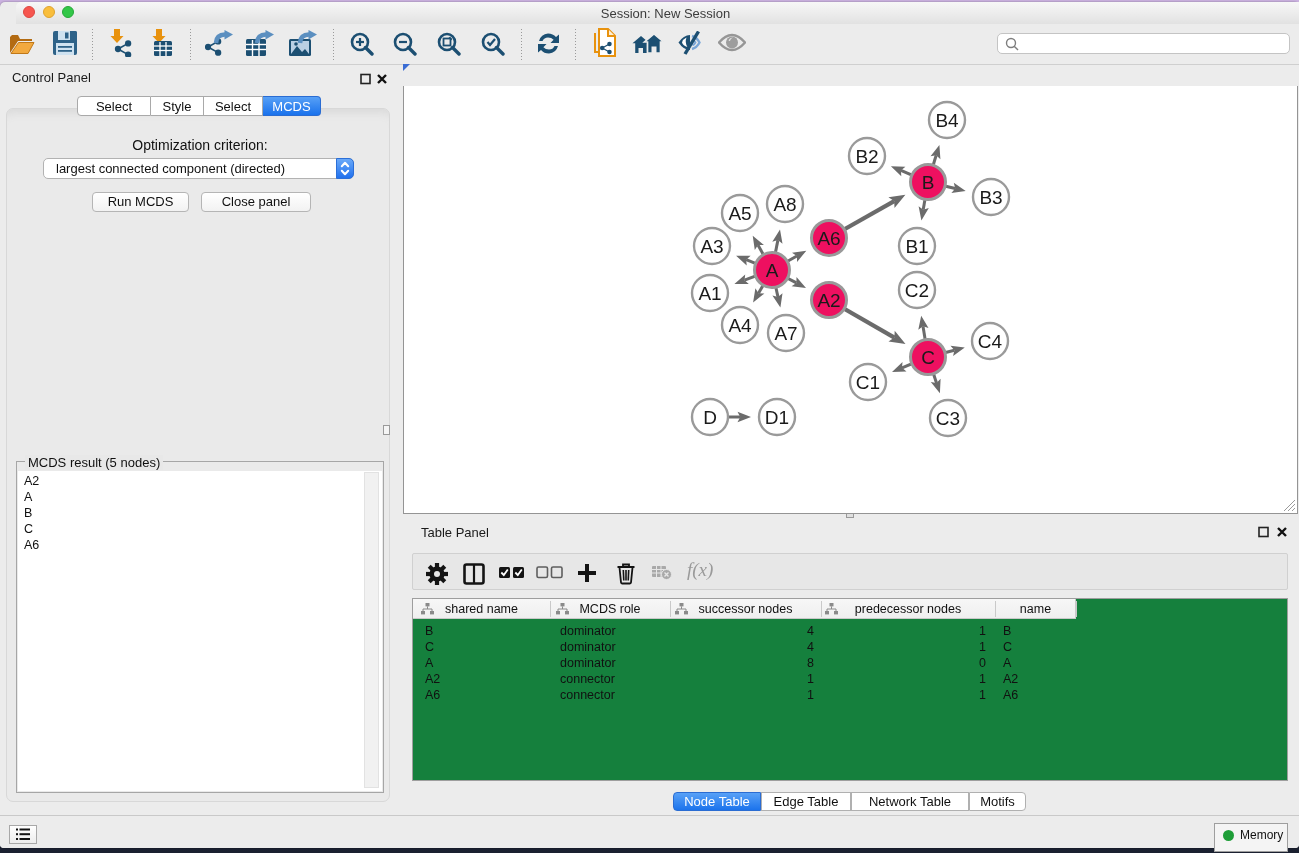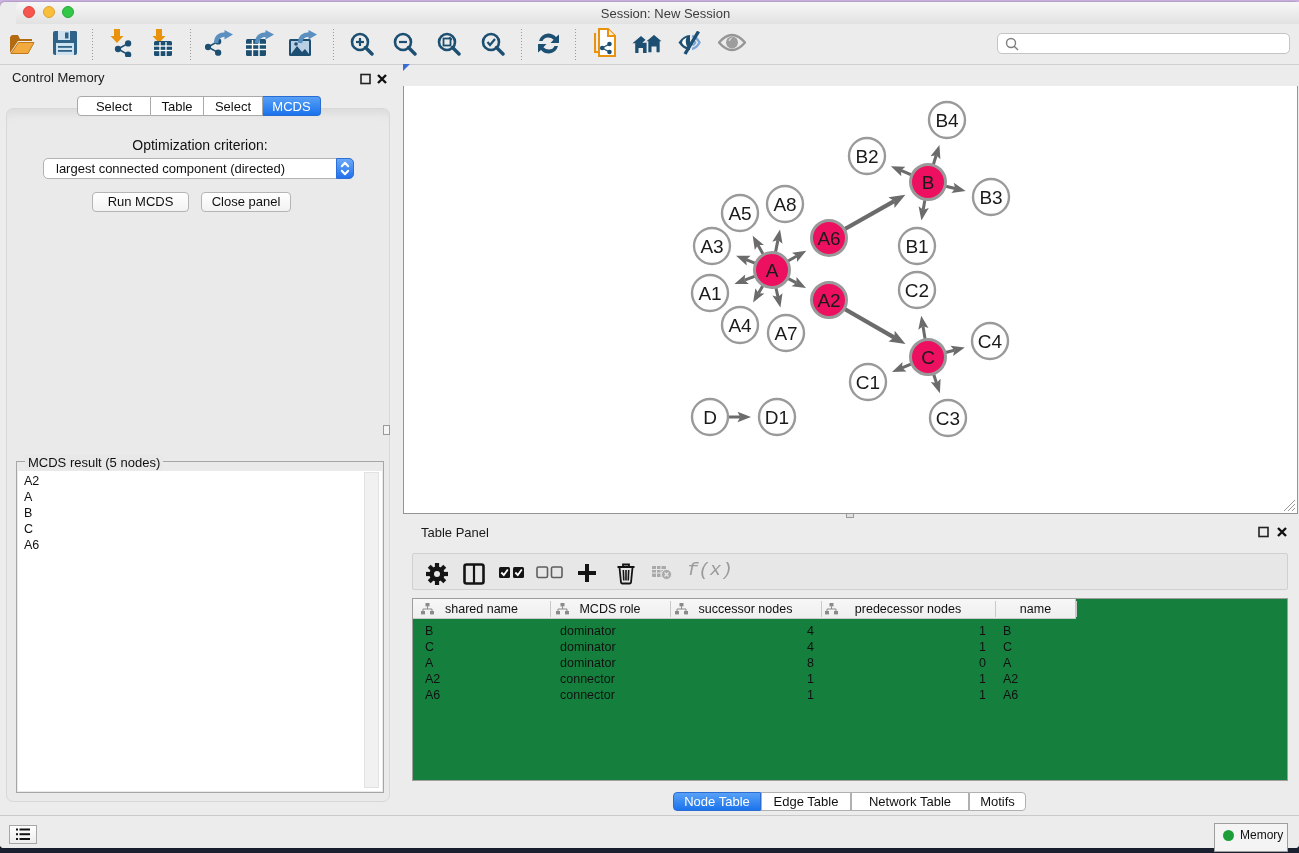--- a/index.html
+++ b/index.html
@@ -194,43 +194,43 @@
 <path d="M10.5 7.5 Q12 4.5 15.5 4.5 Q12.5 5 12 8 Z" fill="#fff" opacity="0.8"></path>
     </svg>
  <div id="search">
       <svg width="16" height="16" style="position:absolute;left:6px;top:2px" viewBox="0 0 16 16">
         <circle cx="7" cy="7" r="4.5" fill="none" stroke="#7e7e7e" stroke-width="1.4"></circle>
         <line x1="10.2" y1="10.2" x2="14" y2="14" stroke="#7e7e7e" stroke-width="1.4"></line>
       </svg>
     </div>
 </div>
 
-<div class="ptitle abs" style="left:12px;top:70px">Control Memory</div>
+<div class="ptitle abs" style="left:12px;top:70px">Control Panel</div>
 <svg class="abs" style="left:360px;top:73px" width="28" height="12" viewBox="0 0 28 12">
 <rect x="1" y="1.5" width="9" height="9" fill="none" stroke="#222" stroke-width="1.6"></rect>
 <path d="M18 2 L26 10 M26 2 L18 10" stroke="#111" stroke-width="2.4"></path>
   </svg>
 <div id="cp-box"></div>
 <div id="cp-tabs">
  <div class="cptab" style="width:74px;border-left:1px solid #a9a9a9;border-radius:4px 0 0 4px">Select</div>
- <div class="cptab" style="width:53px">Table</div>
+ <div class="cptab" style="width:53px">Style</div>
  <div class="cptab" style="width:59px">Select</div>
  <div class="cptab" style="width:58px;background:linear-gradient(180deg,#57a0f6,#1a72ec);color:#fff;border-color:#2a6cd2;border-radius:0 4px 4px 0">MCDS</div>
 </div>
 <div class="abs" style="left:6px;top:137px;width:388px;text-align:center;font-size:14px;color:#111">Optimization criterion:</div>
 <div id="dropdown">largest connected component (directed)<div id="ddcap">
       <svg width="16" height="19" viewBox="0 0 16 19" style="position:absolute;left:0;top:0">
         <g fill="none" stroke="#fff" stroke-width="2" stroke-linecap="round" stroke-linejoin="round">
           <path d="M4.8 7.2 L8 3.8 L11.2 7.2"></path>
           <path d="M4.8 11.8 L8 15.2 L11.2 11.8"></path>
         </g>
       </svg>
     </div></div>
 <div class="btn" style="left:92px;top:192px;width:97px">Run MCDS</div>
-<div class="btn" style="left:201px;top:192px;width:90px">Close panel</div>
+<div class="btn" style="left:201px;top:192px;width:110px">Close panel</div>
 <div id="fs-border" class="abs" style="left:16px;top:461px;width:368px;height:332px;border:1px solid #a6a6a6"></div>
 <div id="fs-white">
     <div id="fs-track"></div>
   </div>
 <div id="fs-legend" style="background:#e8e8e8;padding:0 3px">MCDS result (5 nodes)</div>
 <div class="li" style="top:474px">A2</div>
 <div class="li" style="top:490px">A</div>
 <div class="li" style="top:506px">B</div>
 <div class="li" style="top:522px">C</div>
 <div class="li" style="top:538px">A6</div>
@@ -385,21 +385,21 @@
       </g>
 <g stroke="#e7e7e7" stroke-width="1">
         <line x1="0" y1="6.5" x2="14" y2="6.5"></line>
         <line x1="0" y1="10" x2="14" y2="10"></line>
         <line x1="4.5" y1="3" x2="4.5" y2="14"></line>
         <line x1="9" y1="3" x2="9" y2="14"></line>
       </g>
 <circle cx="14.5" cy="11.5" r="5" fill="#a9a9a9" stroke="#e7e7e7" stroke-width="1"></circle>
 <path d="M12.5 9.5 L16.5 13.5 M16.5 9.5 L12.5 13.5" stroke="#e7e7e7" stroke-width="1.4"></path>
     </svg>
-<div class="abs" style="left:274px;top:5px;width:46px;font-family:Liberation Mono, monospace;font-style:italic;font-size:19px;color:#9a9a9a">f(x)</div>
+<div class="abs" style="left:274px;top:5px;width:46px;font-family:Liberation Serif, serif;font-style:italic;font-size:19px;color:#9a9a9a">f(x)</div>
   </div>
 <div id="tbl">
  <div id="tbl-head">
   <div class="hdiv" style="left:137px"></div>
       <div class="hdiv" style="left:257px"></div>
   <div class="hdiv" style="left:408px"></div>
       <div class="hdiv" style="left:582px"></div>
   <div class="hdiv" style="left:663px"></div>
   <svg class="abs" style="left:8px;top:4px" width="13" height="12" viewBox="0 0 13 12">
 <g fill="#8a8a8a">

